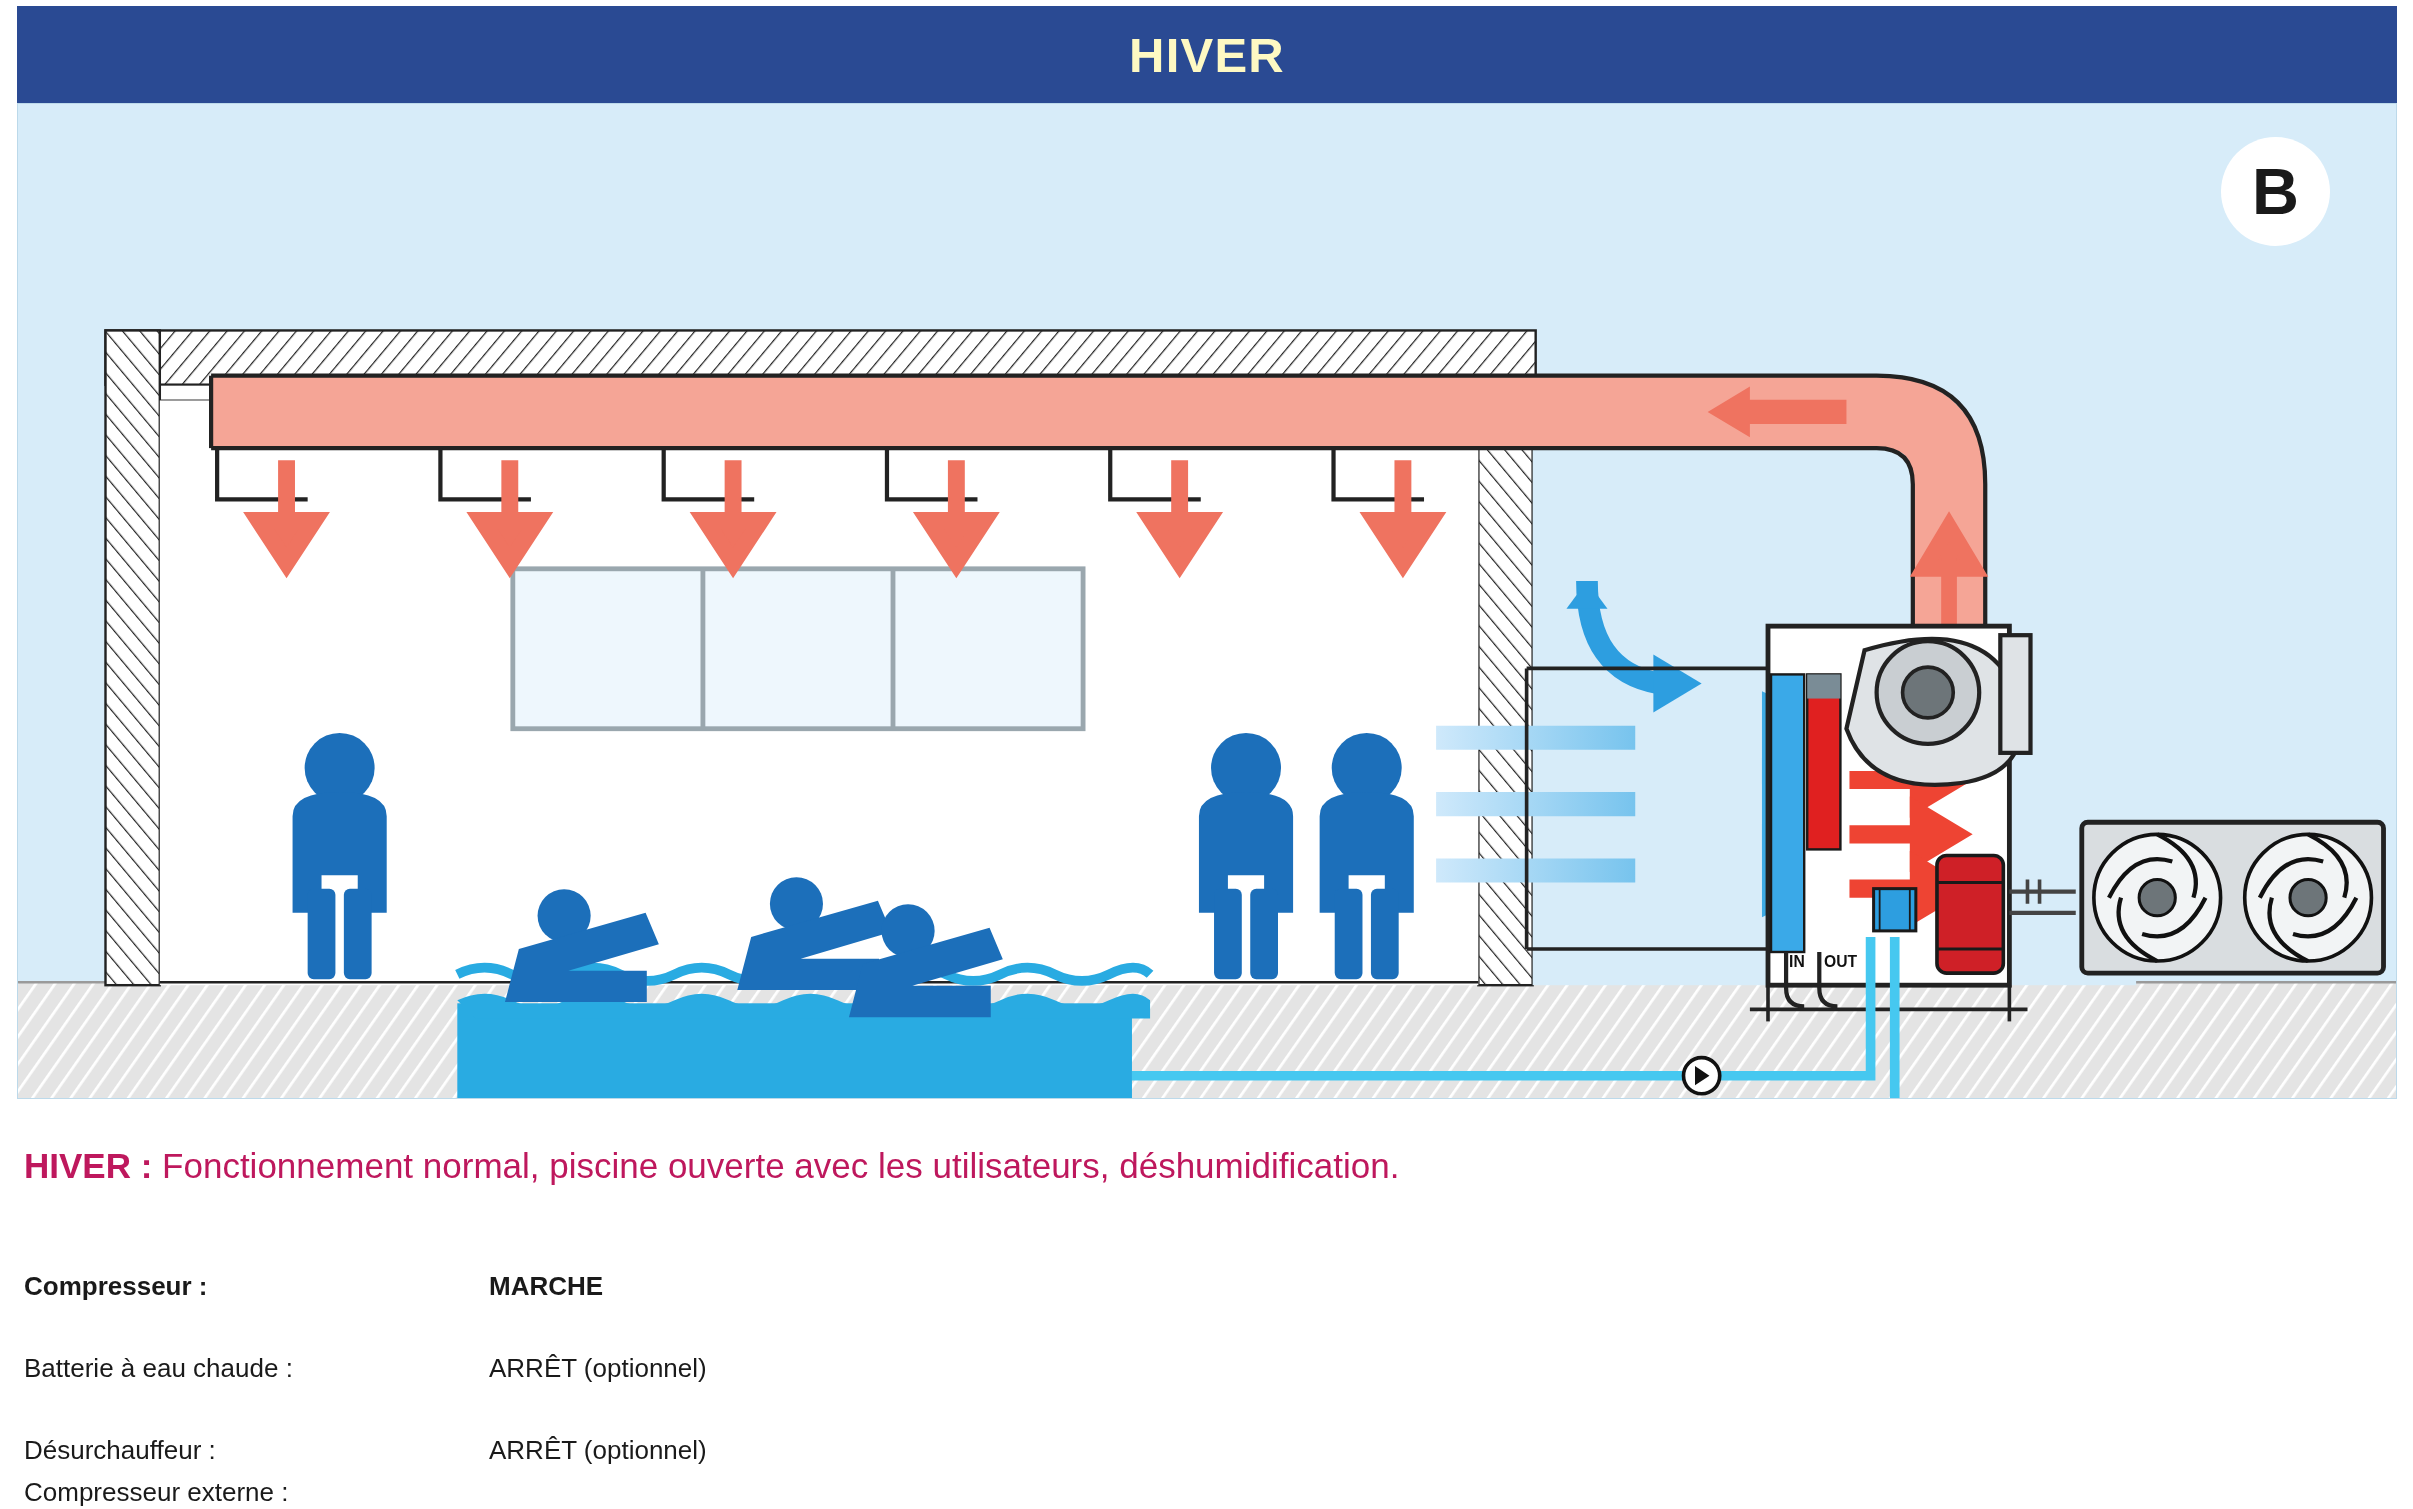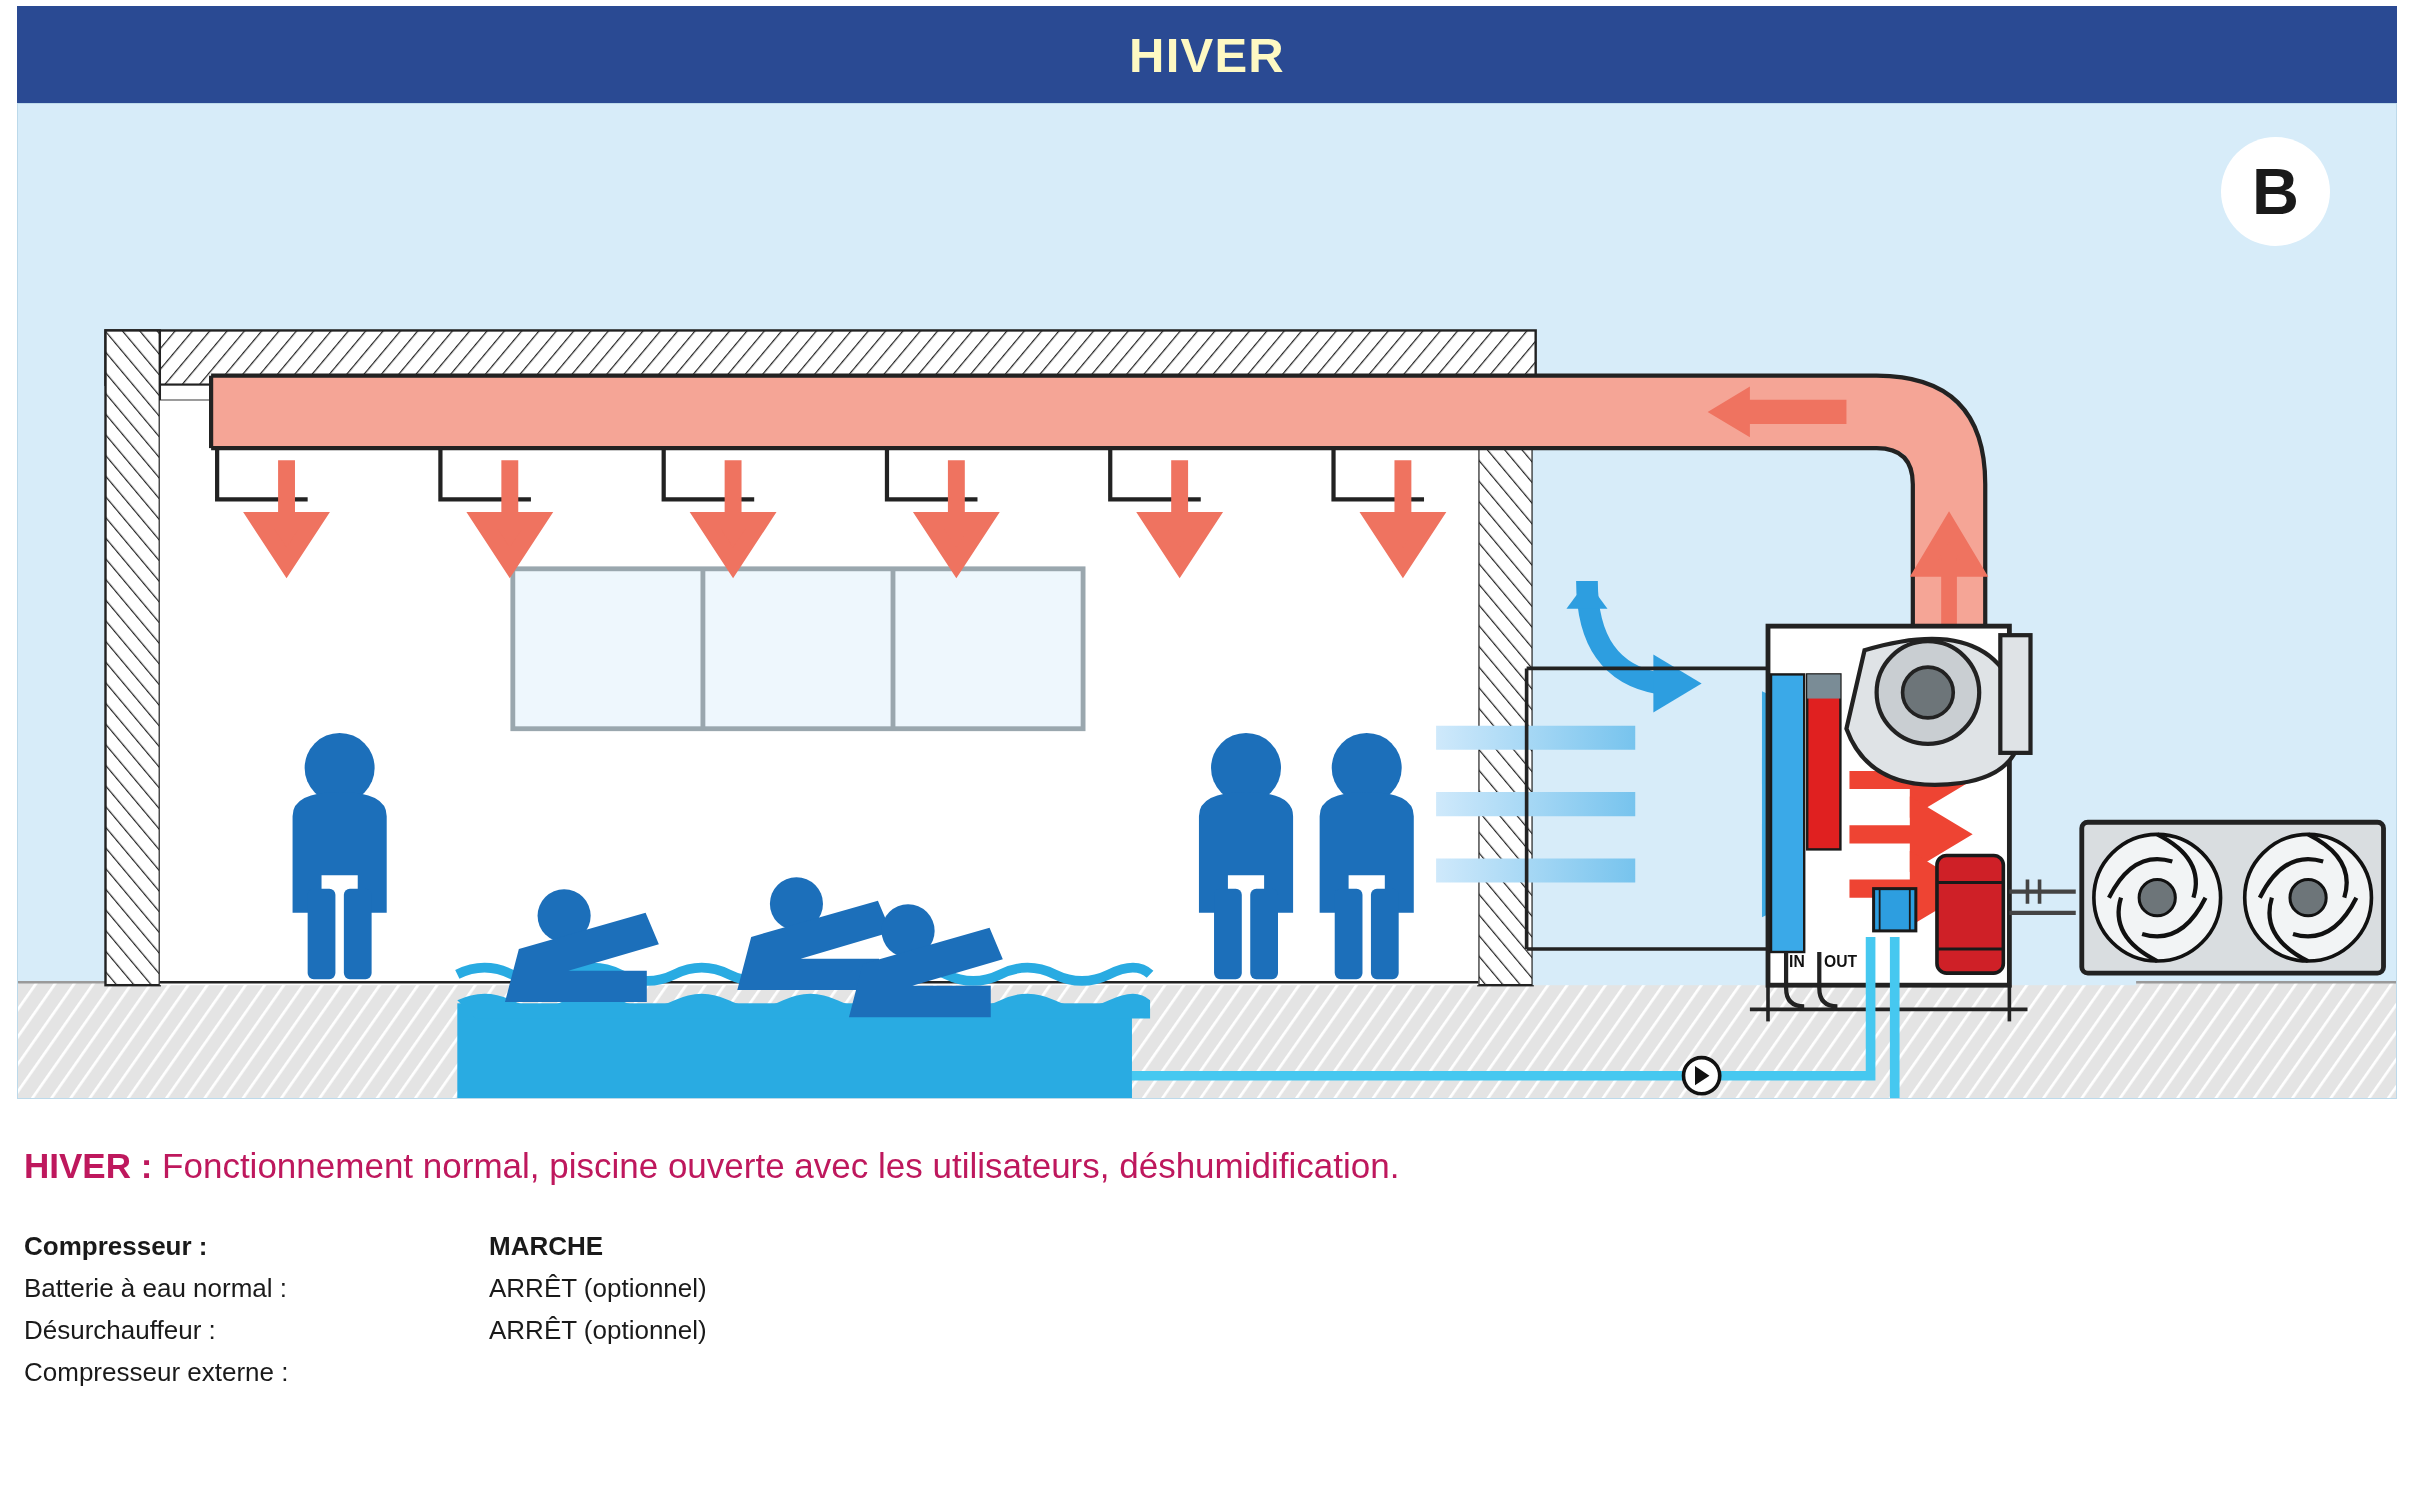--- a/index.html
+++ b/index.html
@@ -37,21 +37,21 @@
     font-size:35px;color:#be185d;
   }
   .caption b{font-weight:bold;}
 
   .states{
     position:absolute;left:24px;top:1231px;width:2353px;
     font-size:26px;color:#1a1a1a;
   }
   .state-row{display:flex;align-items:baseline;margin-bottom:11px;}
   .state-label{width:465px;flex:0 0 465px;}
-  .state-value{flex:1;}
+  .state-value{flex:1;margin-top:40px;}
   .bold{font-weight:bold;}
 </style>
 </head>
 <body>
 
 <div class="page">
 
   <div class="header">
     <div class="header-title">HIVER</div>
   </div>
@@ -284,21 +284,21 @@
   <div class="caption">
     <b>HIVER :</b><span> Fonctionnement normal, piscine ouverte avec les utilisateurs, déshumidification.</span>
   </div>
 
   <div class="states">
     <div class="state-row">
       <div class="state-label bold">Compresseur :</div>
       <div class="state-value bold">MARCHE</div>
     </div>
     <div class="state-row">
-      <div class="state-label">Batterie à eau normal :</div>
+      <div class="state-label">Batterie à eau chaude :</div>
       <div class="state-value">ARRÊT (optionnel)</div>
     </div>
     <div class="state-row">
       <div class="state-label">Désurchauffeur :</div>
       <div class="state-value">ARRÊT (optionnel)</div>
     </div>
     <div class="state-row">
       <div class="state-label">Compresseur externe :</div>
     </div>
   </div>

